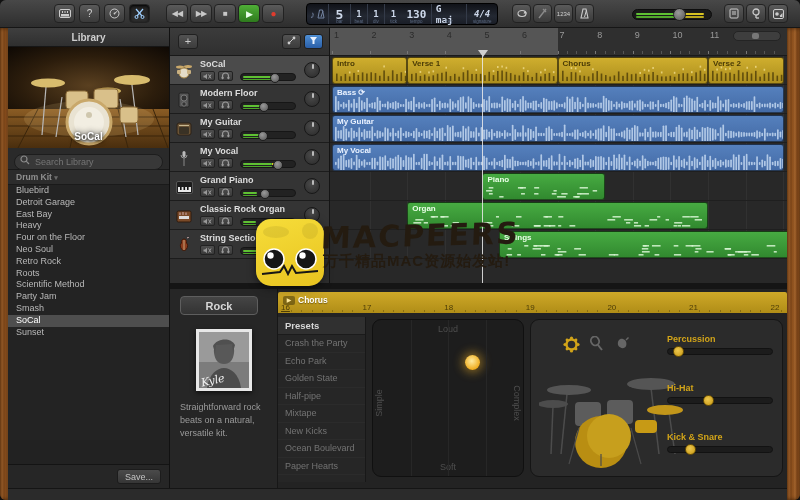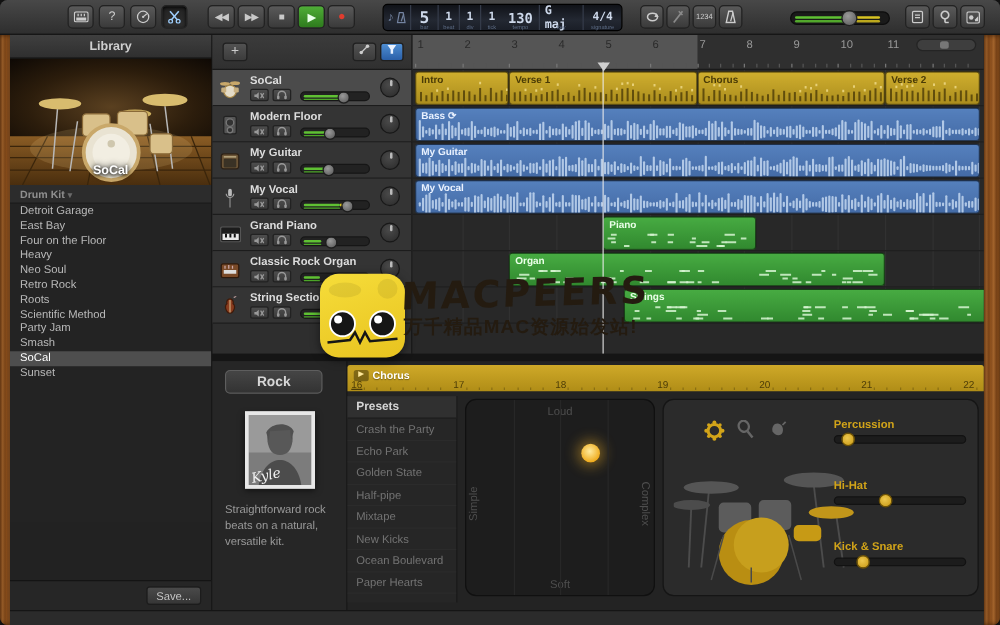--- a/index.html
+++ b/index.html
@@ -245,21 +245,21 @@
         </div>
       <div class="lcd-sec" style="width:30px;">
         <span class="lcd-num" style="font-size:11px;">130</span>
         <span class="lcd-lab">tempo</span>
       </div>
       <div class="lcd-sec" style="width:36px;">
         <span class="lcd-num" style="font-size:9.5px;">G maj</span>
         <span class="lcd-lab">key</span>
       </div>
       <div class="lcd-sec" style="width:30px;">
-        <span class="lcd-num" style="font-size:9px;">4/4</span>
+        <span class="lcd-num" style="font-size:9px;font-style:italic;">4/4</span>
         <span class="lcd-lab">signature</span>
       </div>
     </div>
 
     <div id="tb-modes">
         <div class="tbtn" style="left: 512px; width: 19px;">
           <span>
             <svg width="12" height="9" viewBox="0 0 12 9">
               <path d="M2 4.5 A4 3 0 0 1 10 4.5" fill="none" stroke="#ccc" stroke-width="1.2"></path>
               <path d="M10 4.5 A4 3 0 0 1 2 4.5" fill="none" stroke="#ccc" stroke-width="1.2"></path>
@@ -366,26 +366,34 @@
         <ellipse cx="100" cy="44" rx="13" ry="3.5" fill="#cdb060"></ellipse>
         <rect x="58" y="44" width="22" height="18" rx="3" fill="#d9c08a" stroke="#8a6a38"></rect>
         <rect x="86" y="42" width="24" height="19" rx="3" fill="#d9c08a" stroke="#8a6a38"></rect>
         <circle cx="81" cy="75" r="22" fill="#e9e3d2" stroke="#c9a86a" stroke-width="3"></circle>
         <circle cx="81" cy="75" r="15" fill="#f2eee2"></circle>
         <circle cx="81" cy="68" r="3" fill="#cfc7ae"></circle>
         <rect x="112" y="60" width="18" height="16" rx="3" fill="#d9c08a" stroke="#8a6a38"></rect>
       </svg>
       <div class="lib-caption">SoCal</div>
     </div>
+    <div class="lib-search">
+      <svg class="search-glyph" viewBox="0 0 10 10">
+          <circle cx="4" cy="4" r="3" fill="none" stroke="#8a8a8a" stroke-width="1.2"></circle>
+          <line x1="6.2" y1="6.2" x2="9" y2="9" stroke="#8a8a8a" stroke-width="1.2"></line>
+        </svg>
+      <input placeholder="Search Library" style="">
+    </div>
     <div class="lib-cat"><span>Drum Kit</span> <span class="tri">▾</span></div>
     <div class="lib-list" id="lib-list">
+        <div class="lib-item">Bluebird</div>
         <div class="lib-item">Detroit Garage</div>
         <div class="lib-item">East Bay</div>
+        <div class="lib-item">Heavy</div>
         <div class="lib-item">Four on the Floor</div>
-        <div class="lib-item">Heavy</div>
         <div class="lib-item">Neo Soul</div>
         <div class="lib-item">Retro Rock</div>
         <div class="lib-item">Roots</div>
         <div class="lib-item">Scientific Method</div>
         <div class="lib-item">Party Jam</div>
         <div class="lib-item">Smash</div>
         <div class="lib-item selected">SoCal</div>
         <div class="lib-item">Sunset</div>
       </div>
     <div class="lib-footer">

